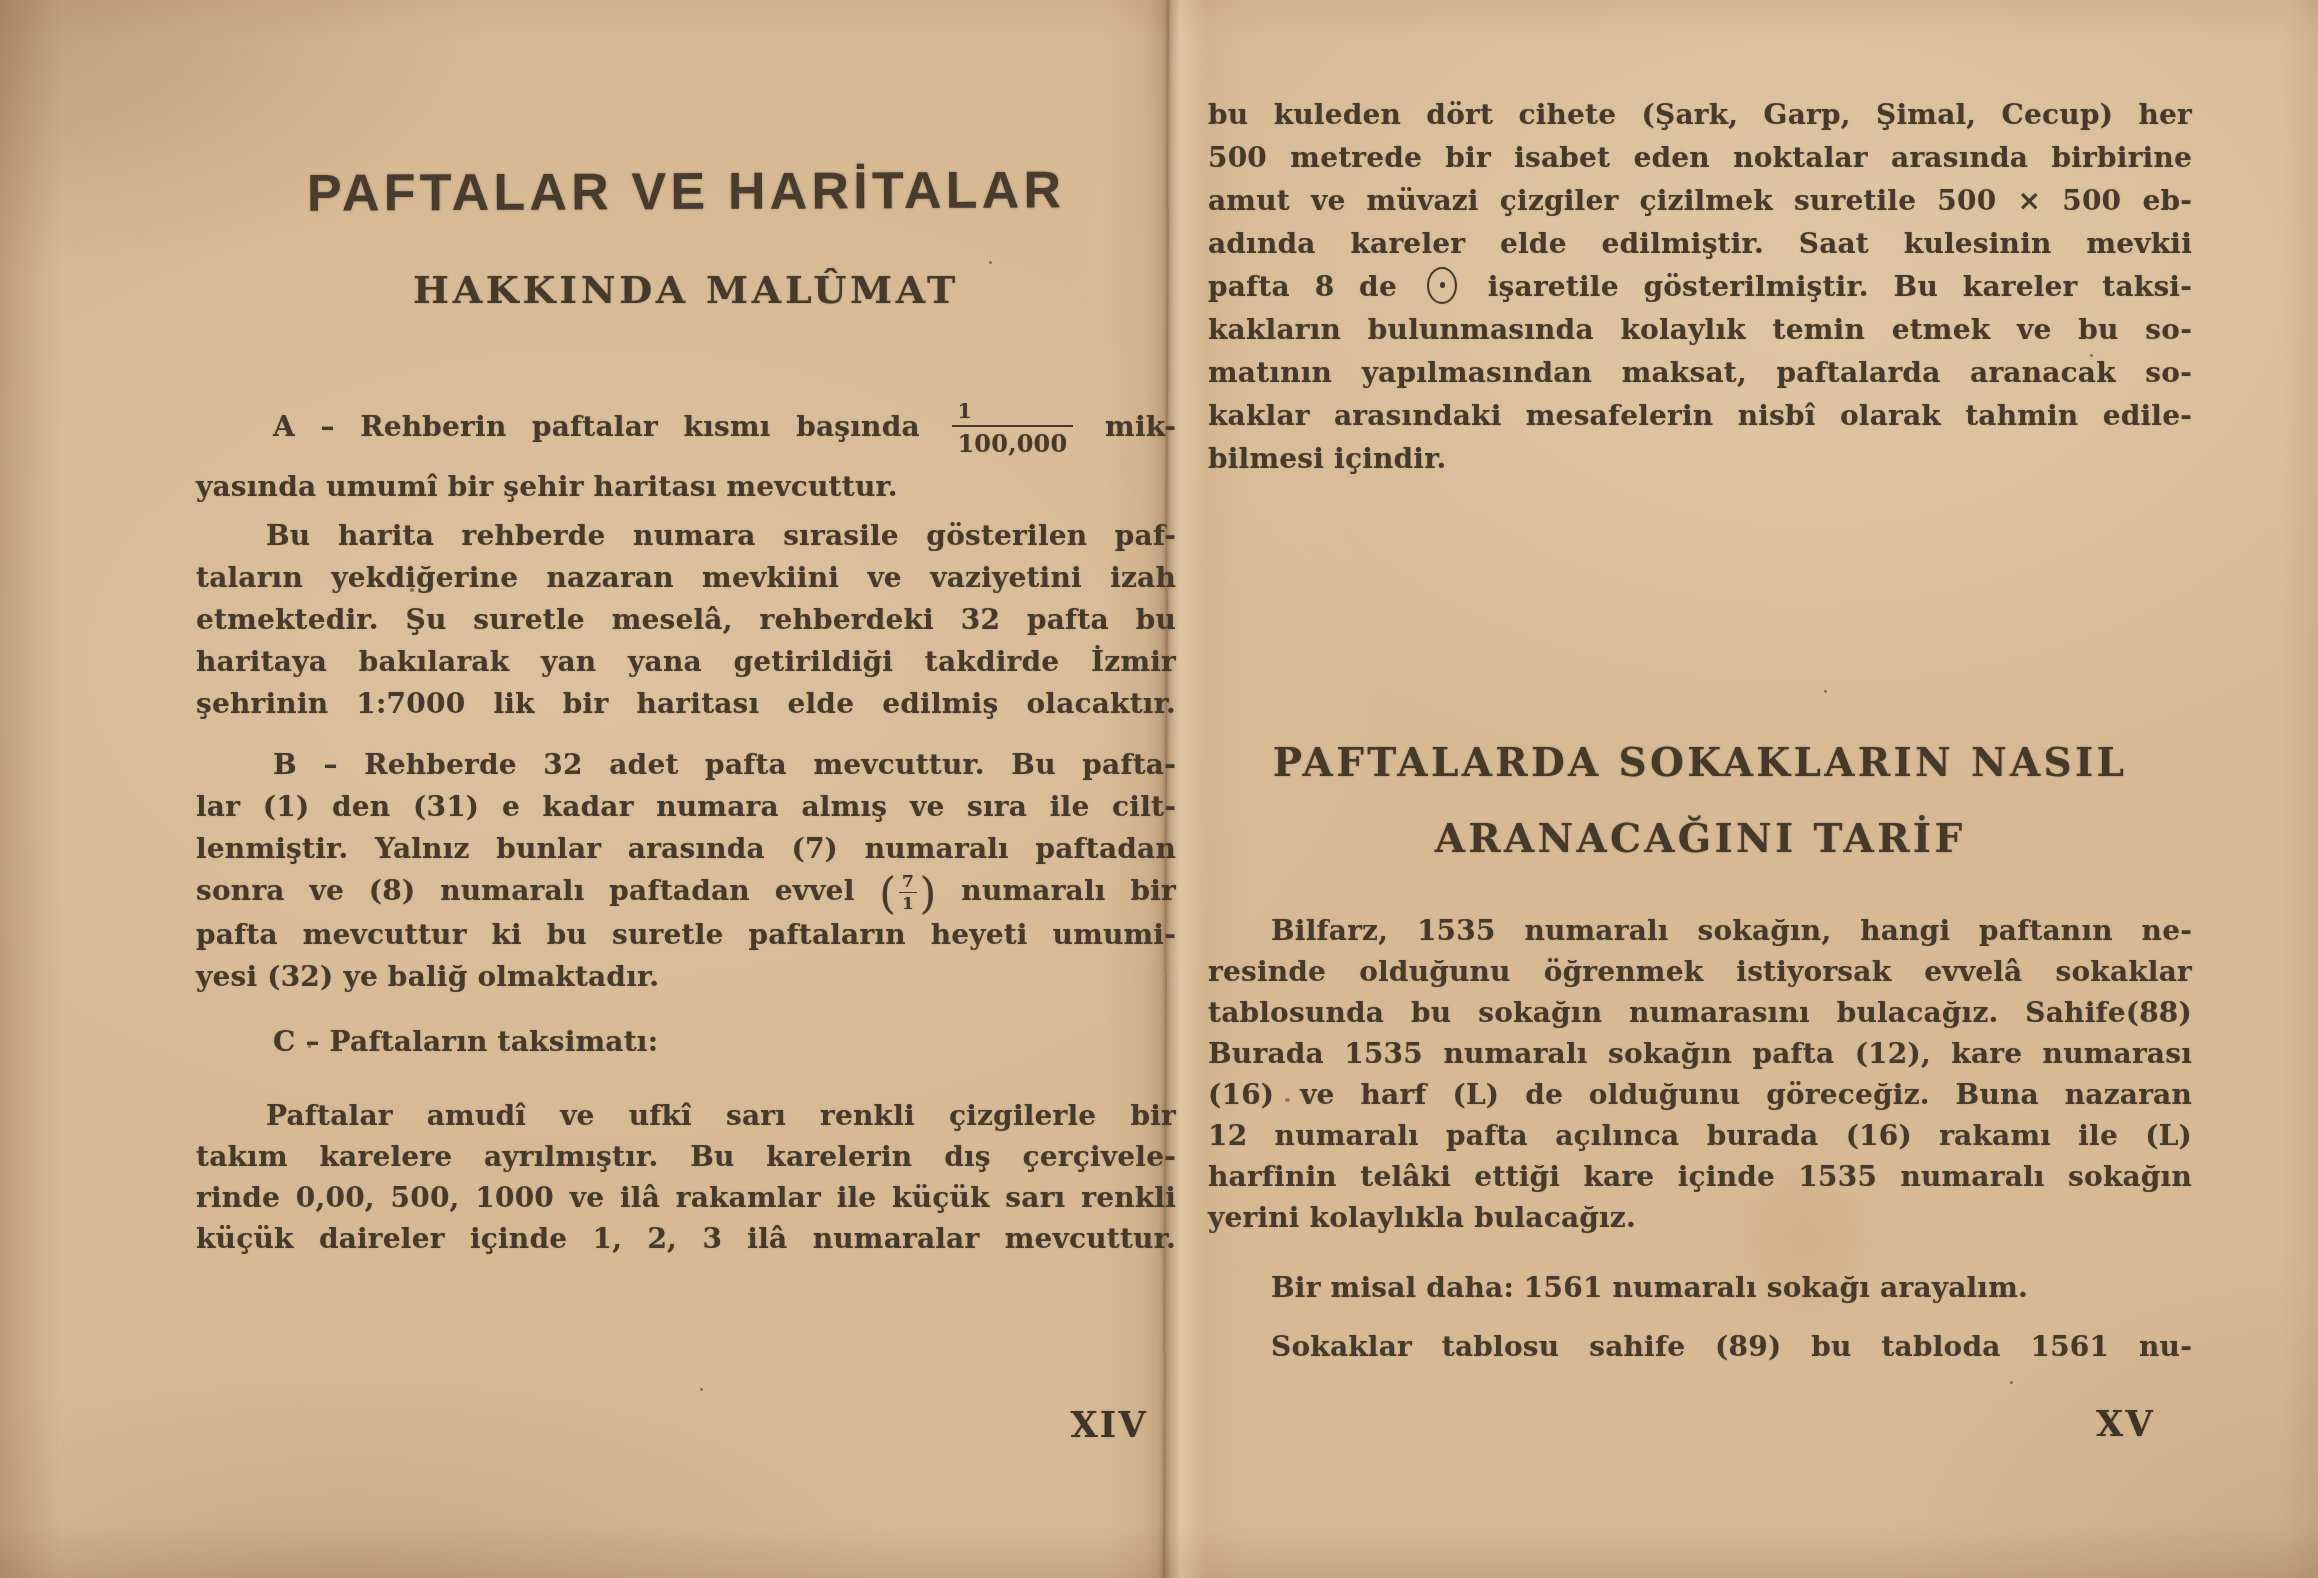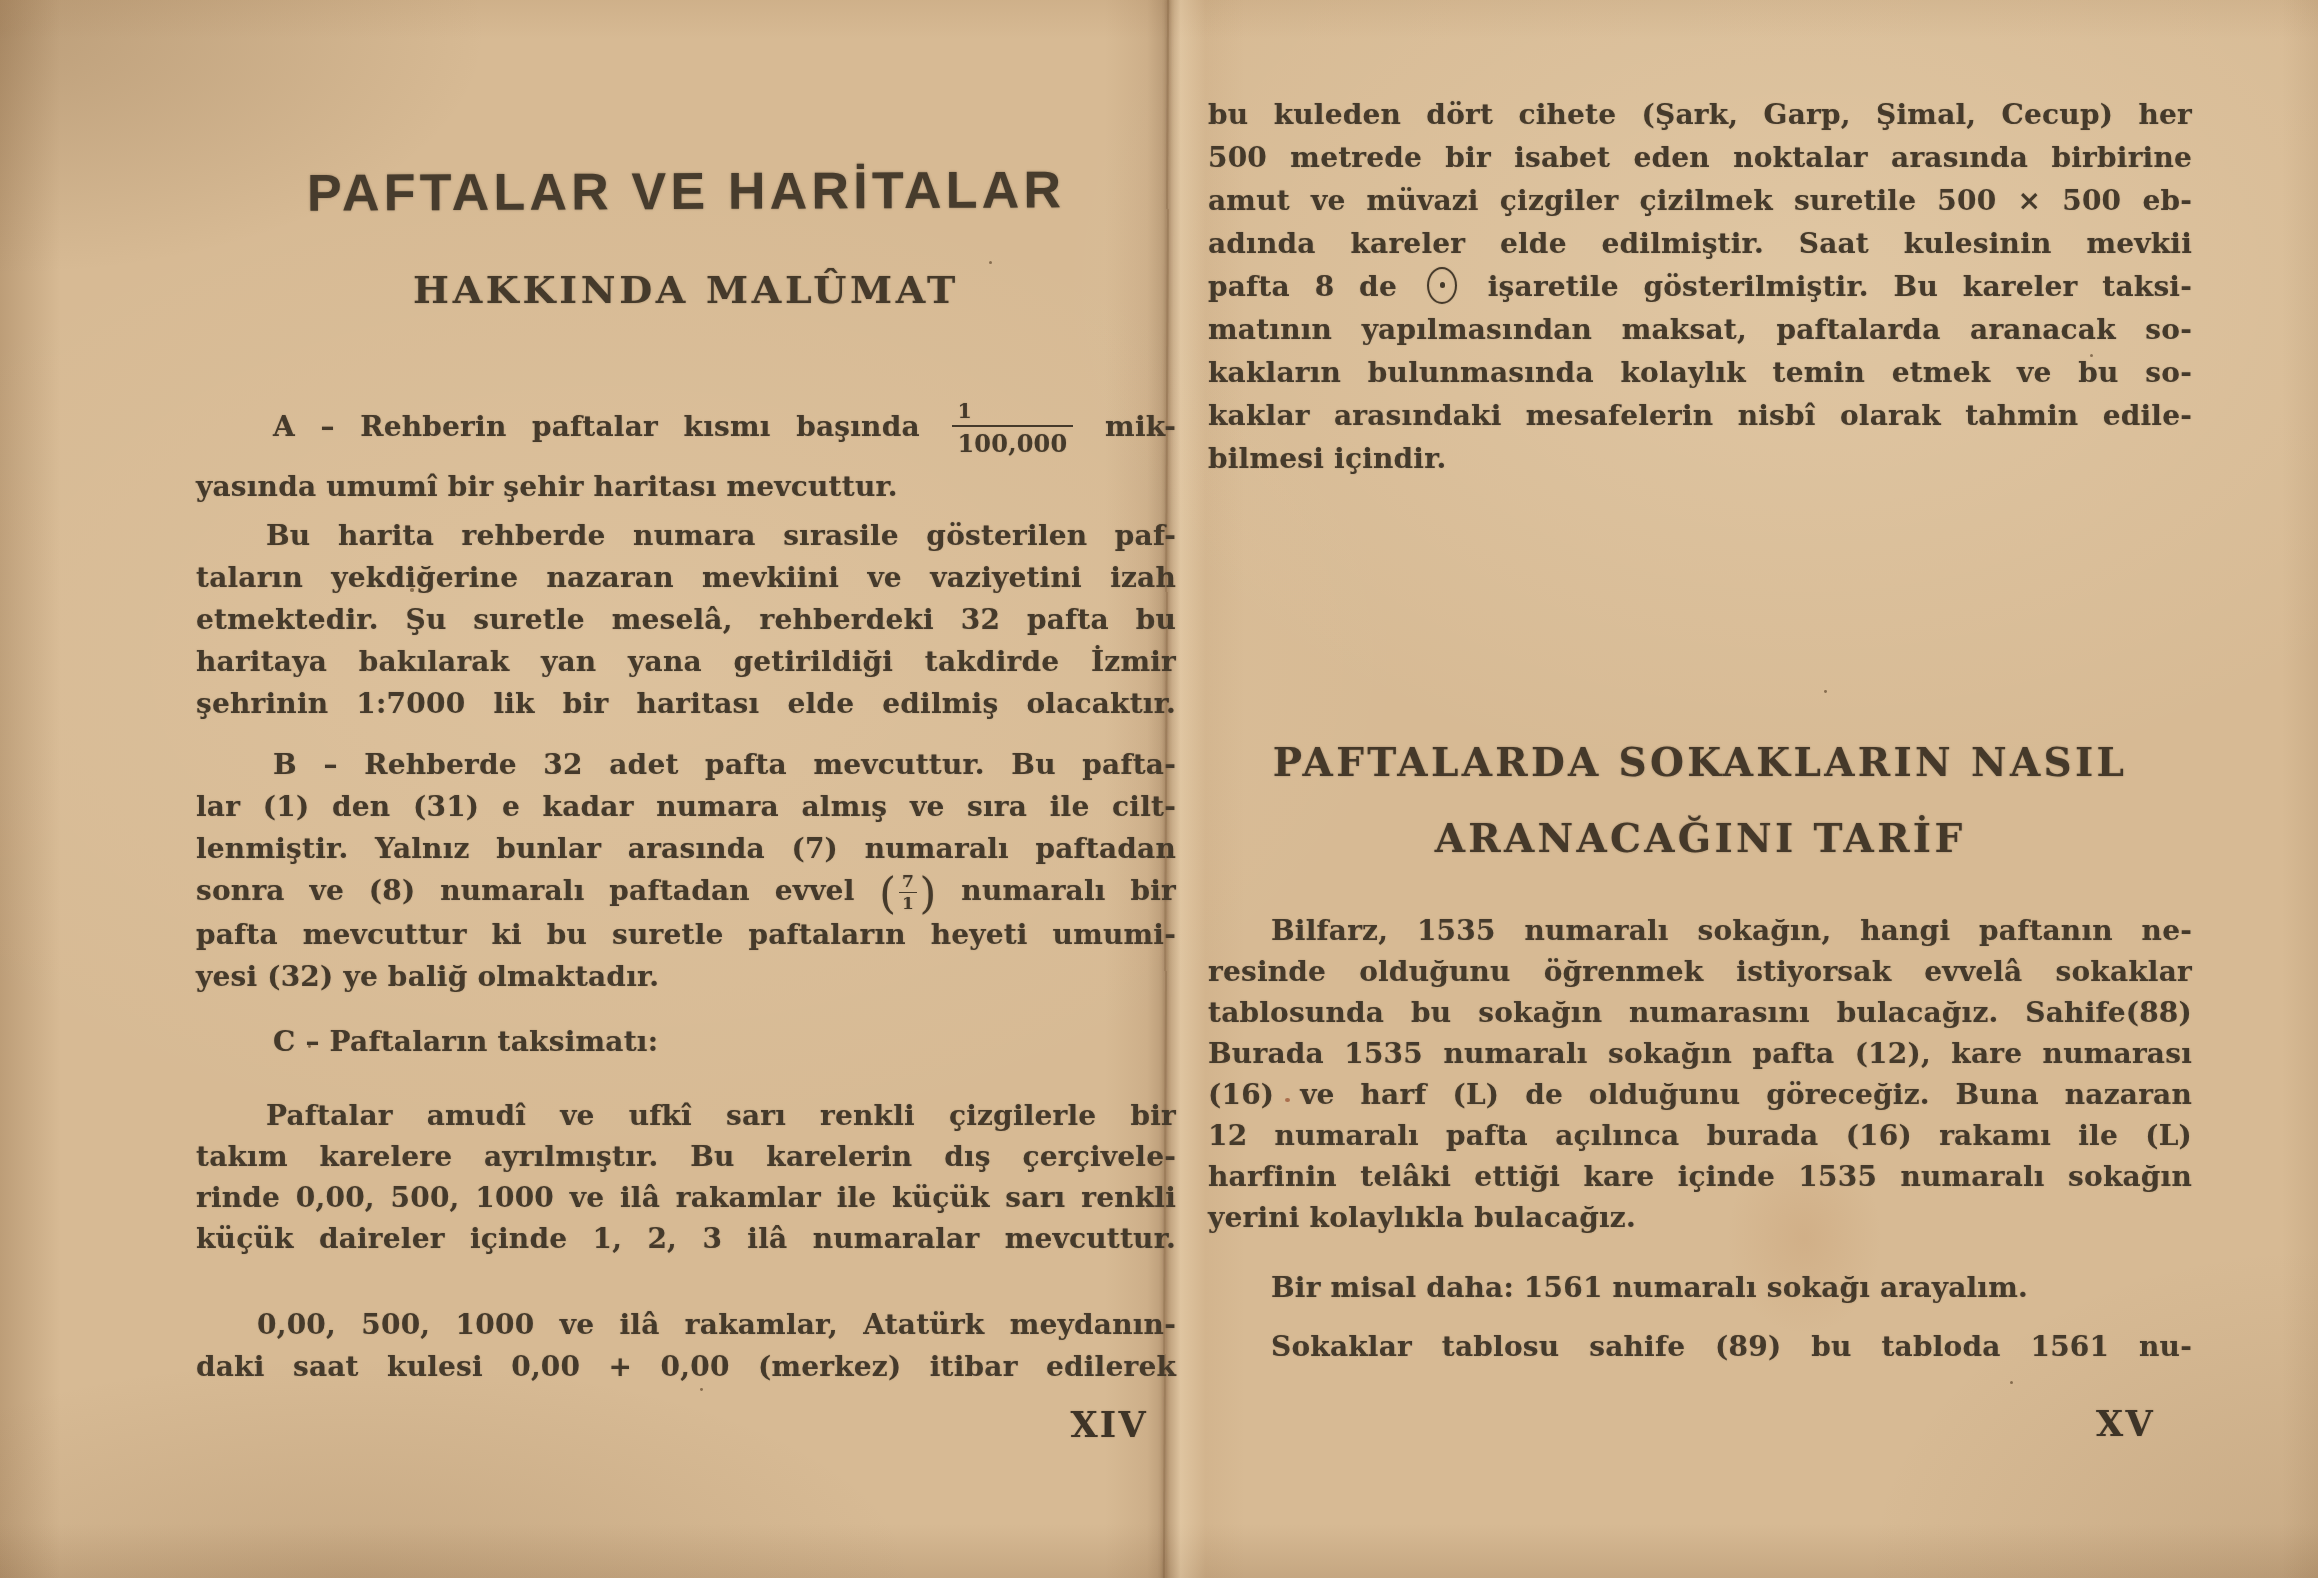--- a/index.html
+++ b/index.html
@@ -138,39 +138,35 @@
     <div class="ln l" style="padding-left:77px">C – Paftaların taksimatı:</div>
   </div>
 
   <div class="lblock lh88" style="top:1095px">
     <div class="ln j" style="padding-left:70px">Paftalar amudî ve ufkî sarı renkli çizgilerle bir</div>
     <div class="ln j">takım karelere ayrılmıştır. Bu karelerin dış çerçivele-</div>
     <div class="ln j">rinde 0,00, 500, 1000 ve ilâ rakamlar ile küçük sarı renkli</div>
     <div class="ln j">küçük daireler içinde 1, 2, 3 ilâ numaralar mevcuttur.</div>
   </div>
 
-  <div class="lblock" style="top:1304px">
-    <div class="ln j" style="padding-left:61px">0,00, 500, 1000 ve ilâ rakamlar, Atatürk meydanın-</div>
-    <div class="ln j">daki saat kulesi 0,00 + 0,00 (merkez) itibar edilerek</div>
-  </div>
 
   <div class="pagenum" style="left:196px; top:1404px; width:952px;">XIV</div>
 
   <div class="rblock lh92" style="top:93px">
     <div class="ln j">bu kuleden dört cihete (Şark, Garp, Şimal, Cecup) her</div>
     <div class="ln j">500 metrede bir isabet eden noktalar arasında birbirine</div>
     <div class="ln j">amut ve müvazi çizgiler çizilmek suretile 500 × 500 eb-</div>
     <div class="ln j">adında kareler elde edilmiştir. Saat kulesinin mevkii</div>
     <div class="ln j">
       <span>pafta 8 de</span>
       <span class="circledot"></span>
       <span>işaretile gösterilmiştir. Bu kareler taksi-</span>
     </div>
+    <div class="ln j">kakların bulunmasında kolaylık temin etmek ve bu so-</div>
     <div class="ln j">matının yapılmasından maksat, paftalarda aranacak so-</div>
-    <div class="ln j">kakların bulunmasında kolaylık temin etmek ve bu so-</div>
     <div class="ln j">kaklar arasındaki mesafelerin nisbî olarak tahmin edile-</div>
     <div class="ln l">bilmesi içindir.</div>
   </div>
 
 
   <div class="r-heading" style="top:739px">PAFTALARDA SOKAKLARIN NASIL</div>
   <div class="r-heading" style="top:815px">ARANACAĞINI TARİF</div>
 
   <div class="rblock lh88" style="top:910px">
     <div class="ln j" style="padding-left:63px">Bilfarz, 1535 numaralı sokağın, hangi paftanın ne-</div>

